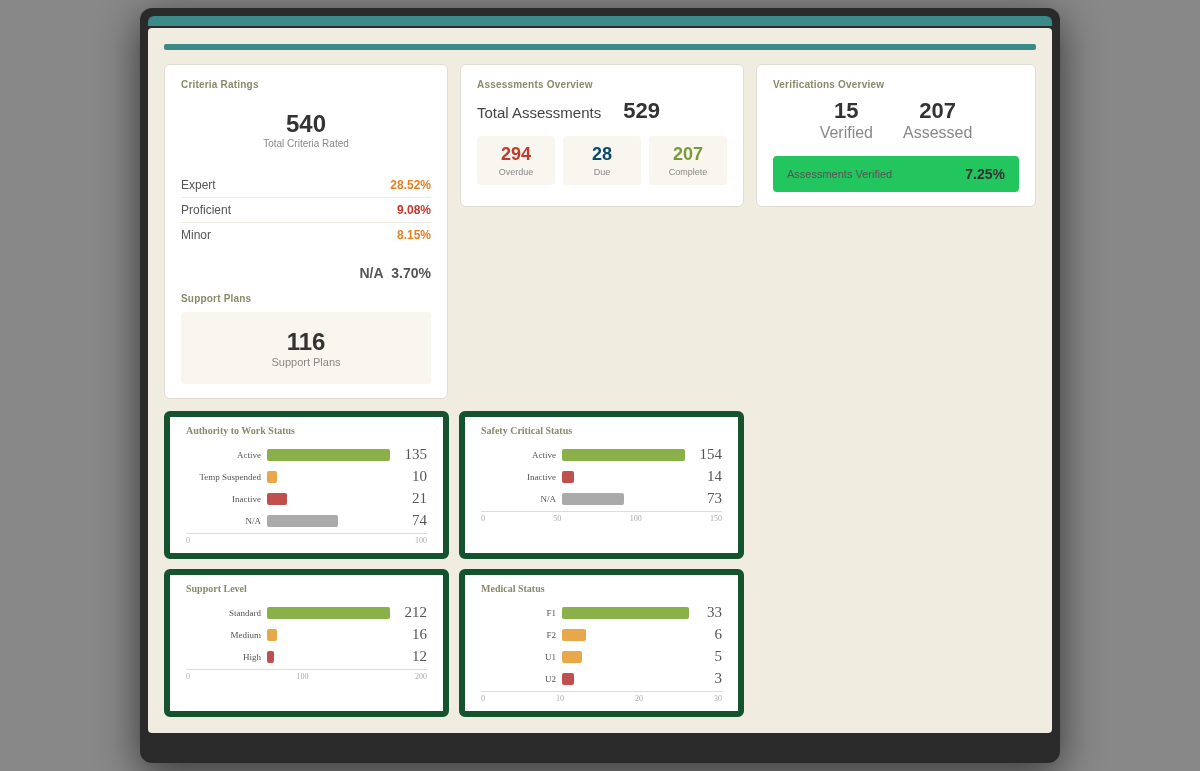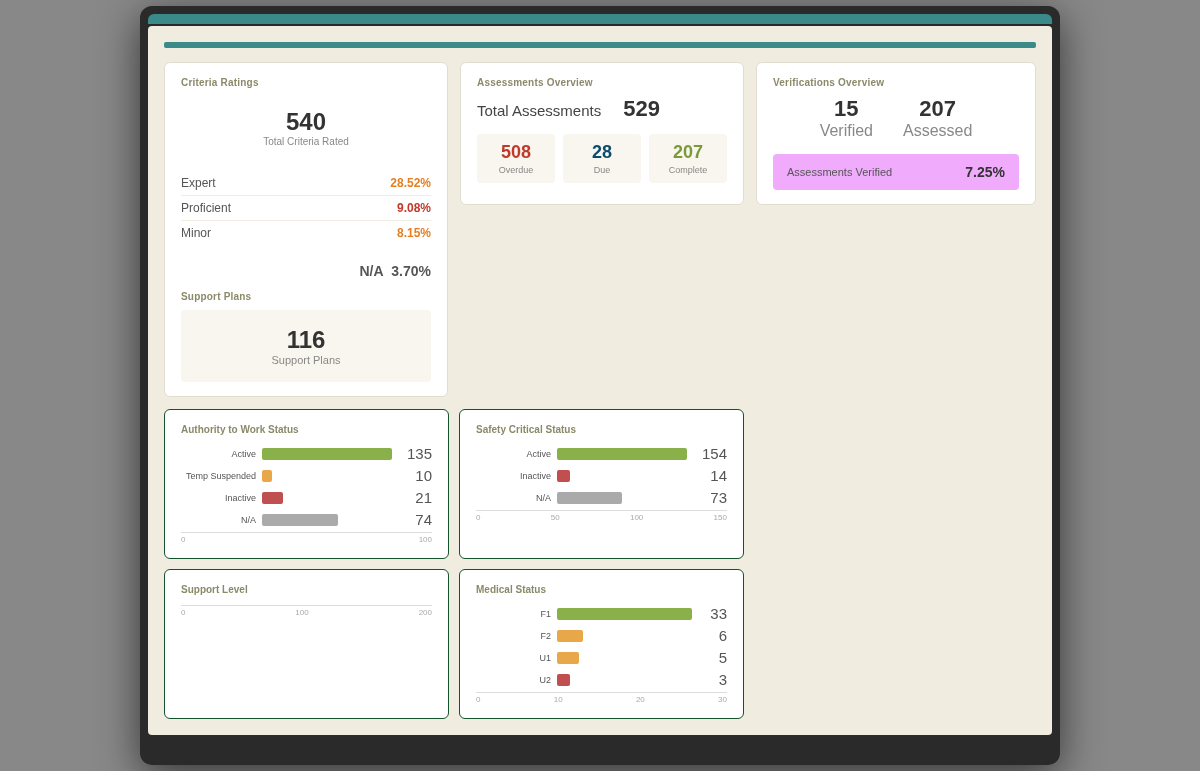--- a/index.html
+++ b/index.html
@@ -109,21 +109,21 @@
       font-size: 22px;
       font-weight: 700;
       color: #333;
     }
     .verif-sub {
       font-size: 16px;
       color: #888;
       text-align: center;
     }
     .verif-bar {
-      background: #f0abfc;
+      background: #22c55e;
       border-radius: 4px;
       padding: 10px 14px;
       display: flex;
       justify-content: space-between;
       align-items: center;
     }
     .verif-bar-label {
       font-size: 11px;
       color: #555;
     }
@@ -176,22 +176,23 @@
     }
     .charts-grid {
       display: grid;
       grid-template-columns: 1fr 1fr;
       gap: 10px;
       grid-column: 1 / 3;
     }
     .chart-section {
       background: white;
       border-radius: 6px;
-      padding: 14px 16px;
-      border: 1px solid #14532d;
+      padding: 8px 16px;
+      border: 6px solid #14532d;
+      font-family: Liberation Serif, serif;
     }
     .chart-title {
       font-size: 10px;
       color: #8a8a6a;
       font-weight: 600;
       margin-bottom: 10px;
     }
     .bar-chart {
       display: flex;
       flex-direction: column;
@@ -270,21 +271,21 @@
     <div class="dashboard">
 
       <div class="card">
         <div class="card-title">Assessments Overview</div>
         <div class="total-assessments">
           <span class="total-label">Total Assessments</span>
           <span class="total-number">529</span>
         </div>
         <div class="stats-row">
           <div class="stat-box">
-            <div class="stat-number red">508</div>
+            <div class="stat-number red">294</div>
             <div class="stat-label">Overdue</div>
           </div>
           <div class="stat-box">
             <div class="stat-number orange">28</div>
             <div class="stat-label">Due</div>
           </div>
           <div class="stat-box">
             <div class="stat-number green">207</div>
             <div class="stat-label">Complete</div>
           </div>
@@ -410,20 +411,43 @@
           <div class="axis-line">
             <span>0</span>
             <span>50</span>
             <span>100</span>
             <span>150</span>
           </div>
         </div>
 
         <div class="chart-section">
           <div class="chart-title">Support Level</div>
+          <div class="bar-chart" id="support-bars">
+              <div class="bar-row">
+      <span class="bar-label">Standard</span>
+      <div class="bar-wrap">
+        <div class="bar bar-green" style="width:96.36363636363636%"></div>
+      </div>
+      <span class="bar-val">212</span>
+    </div>
+              <div class="bar-row">
+      <span class="bar-label">Medium</span>
+      <div class="bar-wrap">
+        <div class="bar bar-orange" style="width:7.2727272727272725%"></div>
+      </div>
+      <span class="bar-val">16</span>
+    </div>
+              <div class="bar-row">
+      <span class="bar-label">High</span>
+      <div class="bar-wrap">
+        <div class="bar bar-red" style="width:5.454545454545454%"></div>
+      </div>
+      <span class="bar-val">12</span>
+    </div>
+            </div>
           <div class="axis-line">
             <span>0</span>
             <span>100</span>
             <span>200</span>
           </div>
         </div>
 
         <div class="chart-section">
           <div class="chart-title">Medical Status</div>
           <div class="bar-chart" id="medical-bars">

